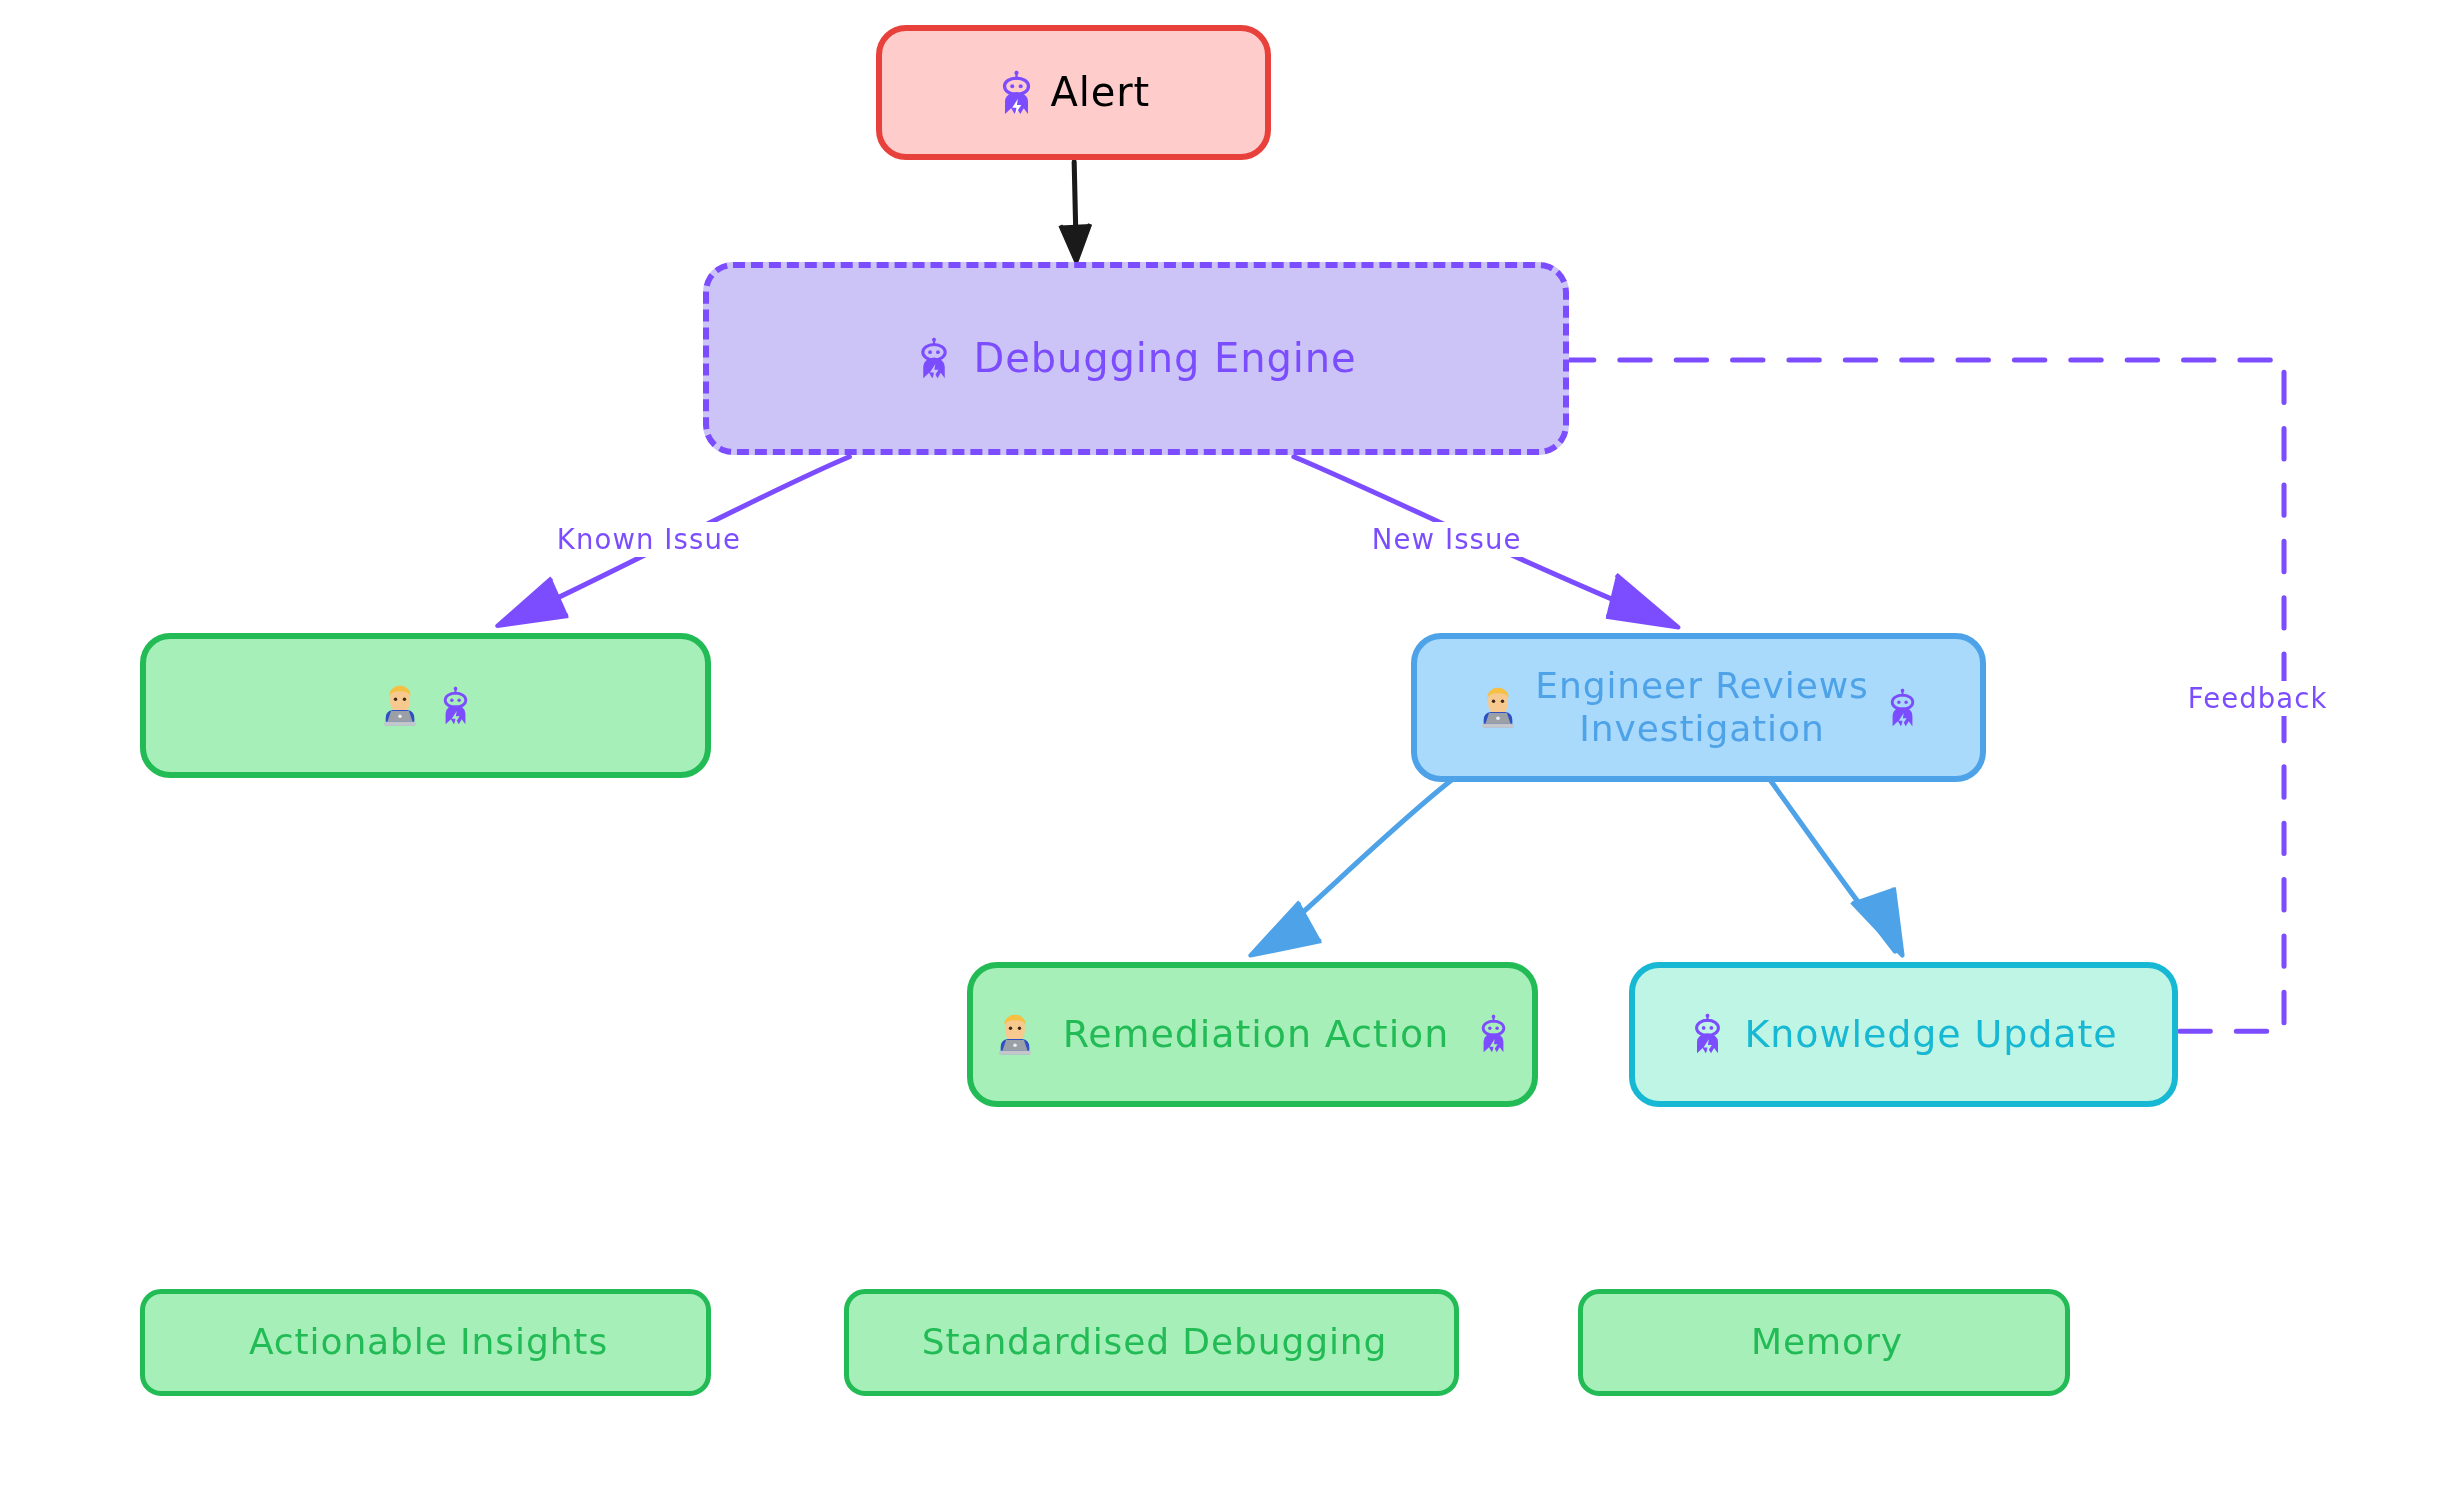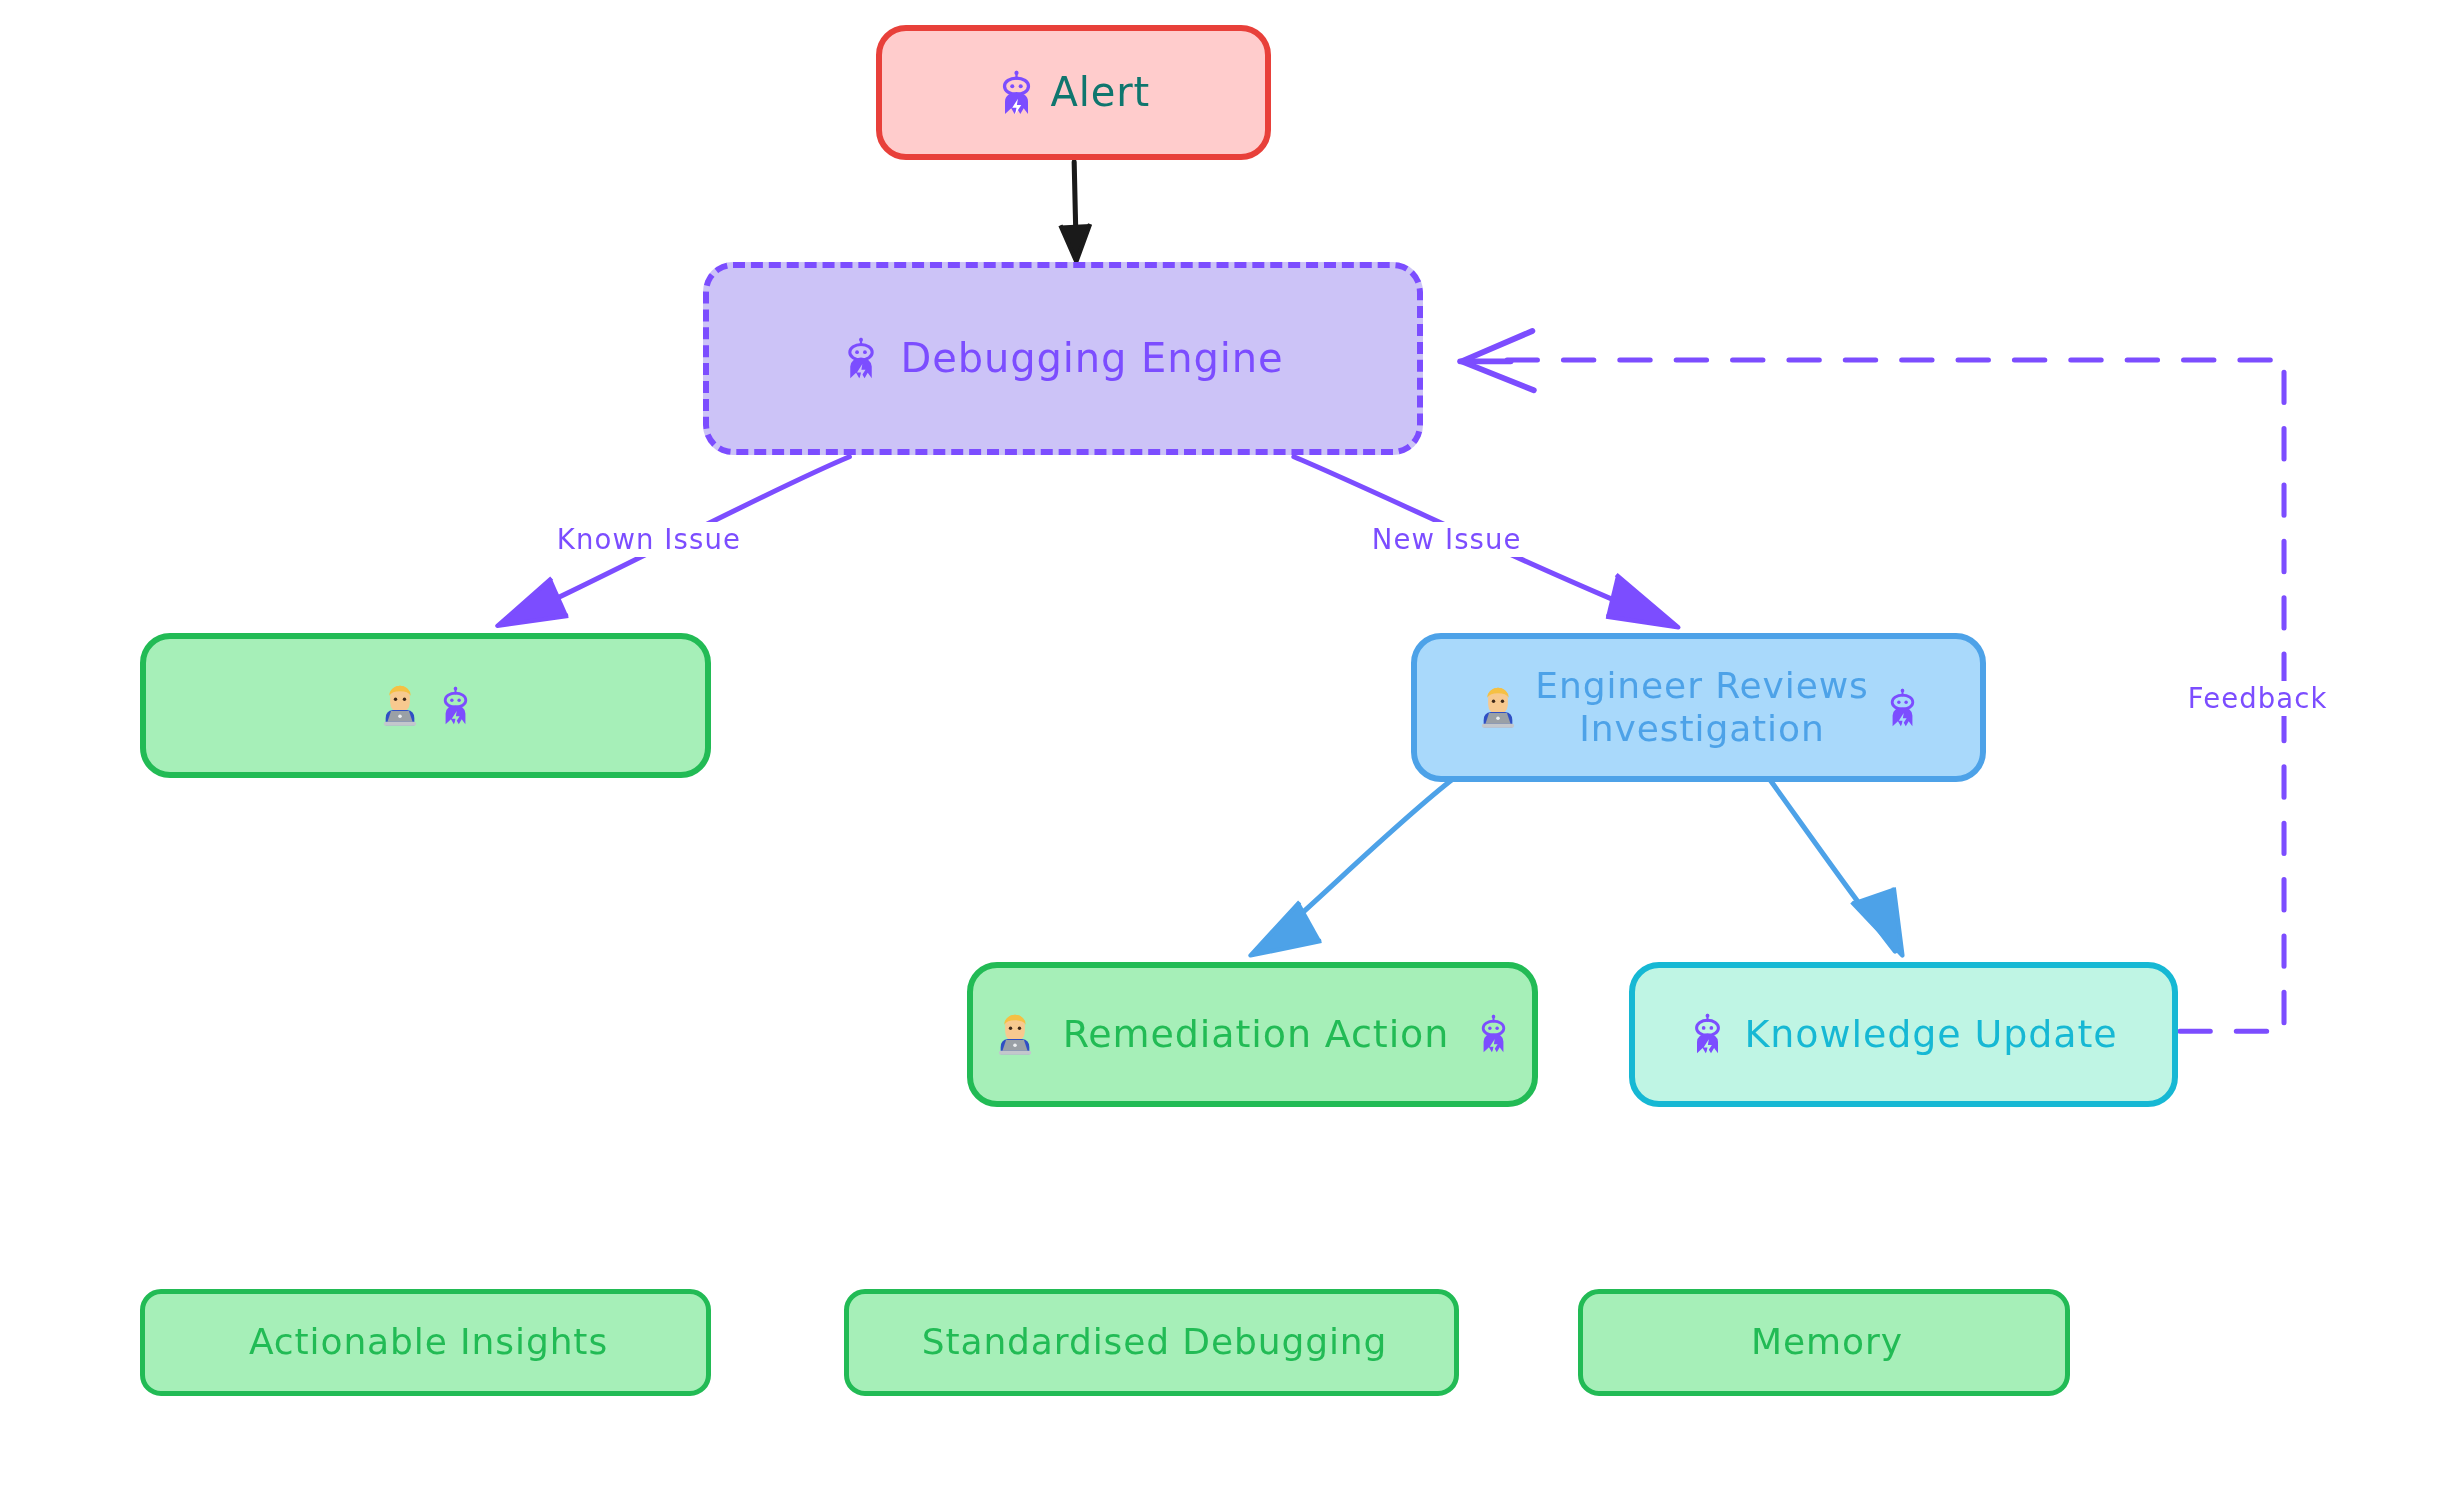--- a/index.html
+++ b/index.html
@@ -28,21 +28,21 @@
     font-family:"DejaVu Sans", sans-serif;
     line-height:1;
     display:inline-block;
   }
   .row{display:flex;align-items:center;justify-content:center;gap:14.5px;}
 
   
   .n-alert{
     background:#ffcccc;border:6.5px solid #e8403a;
   }
-  .n-alert .ntext{color:#0f766e;}
+  .n-alert .ntext{color:#000000;}
 
   .n-engine{
     background:#ccc3f7;border:6.5px dashed #7c4dff;
   }
   .n-engine .ntext{color:#7c4dff;}
 
   .n-green{
     background:#a6efb8;border:6.5px solid #22bb55;
   }
   .n-green .ntext{color:#22bb55;}
@@ -124,21 +124,21 @@
           <circle cx="15.6" cy="17" r="2.1" fill="#7c4dff"></circle>
           <circle cx="24.4" cy="17" r="2.1" fill="#7c4dff"></circle>
           <path d="M8 46 V33 a12 10 0 0 1 24 0 V46 l-4.5 -6 -3.5 6 -3 -5 -3 5 -3.5 -6 Z" fill="#7c4dff"></path>
           <path d="M21.5 30 L15.5 39.5 H20 L18.5 46.5 L25 36.5 H20.4 Z" fill="#ffffff"></path>
         </svg>
       </span>
       <span class="ntext" style="font-size:40px;">Alert</span>
     </span>
   </div>
 
-  <div class="node n-engine" style="left:703px;top:262px;width:720px;height:193px;">
+  <div class="node n-engine" style="left:703px;top:262px;width:866px;height:193px;">
     <span class="row" style="gap:22px;">
       <span class="emoji" style="width:36px;height:43px;">
         <svg viewBox="0 0 40 48" width="36" height="43" aria-hidden="true">
           <line x1="20" y1="2" x2="20" y2="9" stroke="#7c4dff" stroke-width="2.4" stroke-linecap="round"></line>
           <circle cx="20" cy="3" r="2.2" fill="#7c4dff"></circle>
           <ellipse cx="20" cy="17" rx="12.5" ry="8.6" fill="none" stroke="#7c4dff" stroke-width="3.4"></ellipse>
           <circle cx="15.6" cy="17" r="2.1" fill="#7c4dff"></circle>
           <circle cx="24.4" cy="17" r="2.1" fill="#7c4dff"></circle>
           <path d="M8 46 V33 a12 10 0 0 1 24 0 V46 l-4.5 -6 -3.5 6 -3 -5 -3 5 -3.5 -6 Z" fill="#7c4dff"></path>
           <path d="M21.5 30 L15.5 39.5 H20 L18.5 46.5 L25 36.5 H20.4 Z" fill="#ccc3f7"></path>

